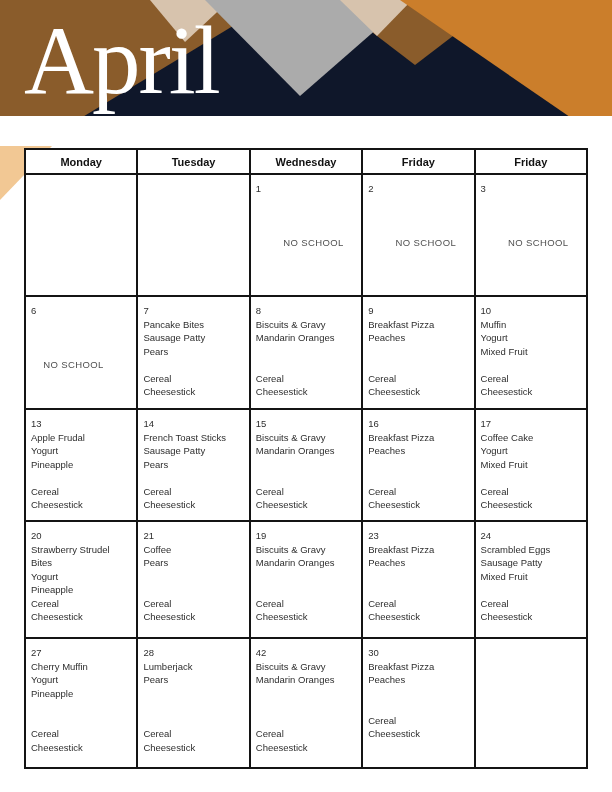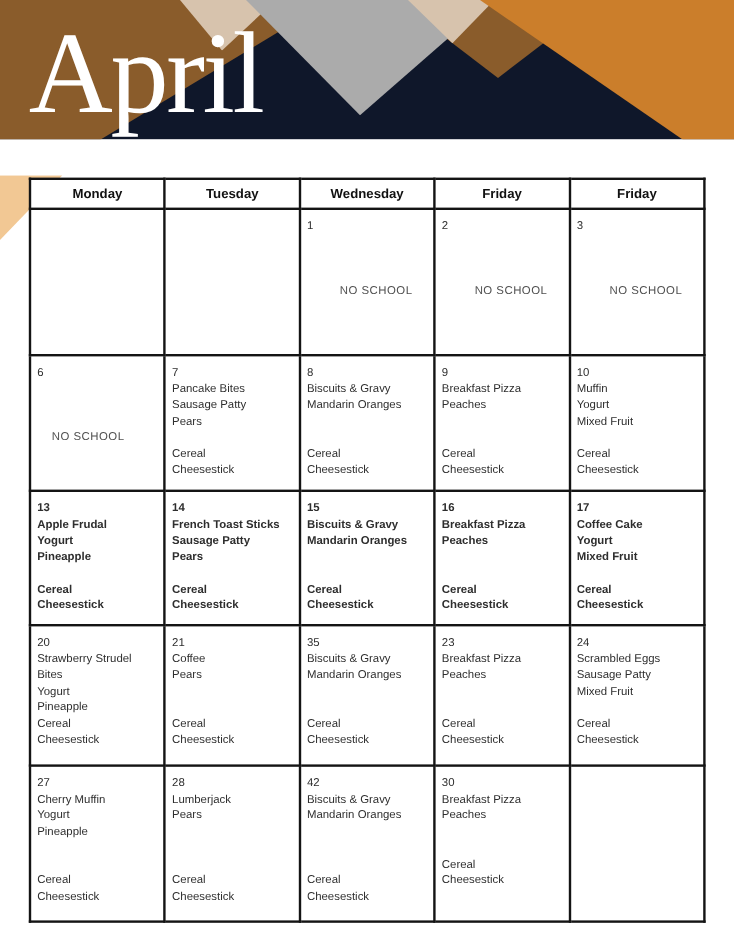--- a/index.html
+++ b/index.html
@@ -72,21 +72,21 @@
     vertical-align:middle;
     background:#ffffff;
   }
   table.calendar td{
     vertical-align:top;
     padding:7px 5px 0 5px;
     background:#ffffff;
   }
   tbody tr:nth-child(1) td{height:122px;}
   tbody tr:nth-child(2) td{height:113px;}
-  tbody tr:nth-child(3) td{height:112px;font-weight:bold;}
+  tbody tr:nth-child(3) td{height:112px;}
   tbody tr:nth-child(4) td{height:117px;}
   tbody tr:nth-child(5) td{height:130px;}
 
   .cal-line{
     font-size:9.5px;
     line-height:13.5px;
     color:#2e2e2e;
     white-space:pre;
     overflow:hidden;
   }
@@ -253,21 +253,21 @@
           <td>
             <div class="cal-line">21</div>
             <div class="cal-line">Coffee</div>
             <div class="cal-line">Pears</div>
             <div class="cal-line">&nbsp;</div>
             <div class="cal-line">&nbsp;</div>
             <div class="cal-line">Cereal</div>
             <div class="cal-line">Cheesestick</div>
           </td>
           <td>
-            <div class="cal-line">35</div>
+            <div class="cal-line">19</div>
             <div class="cal-line">Biscuits &amp; Gravy</div>
             <div class="cal-line">Mandarin Oranges</div>
             <div class="cal-line">&nbsp;</div>
             <div class="cal-line">&nbsp;</div>
             <div class="cal-line">Cereal</div>
             <div class="cal-line">Cheesestick</div>
           </td>
           <td>
             <div class="cal-line">23</div>
             <div class="cal-line">Breakfast Pizza</div>

